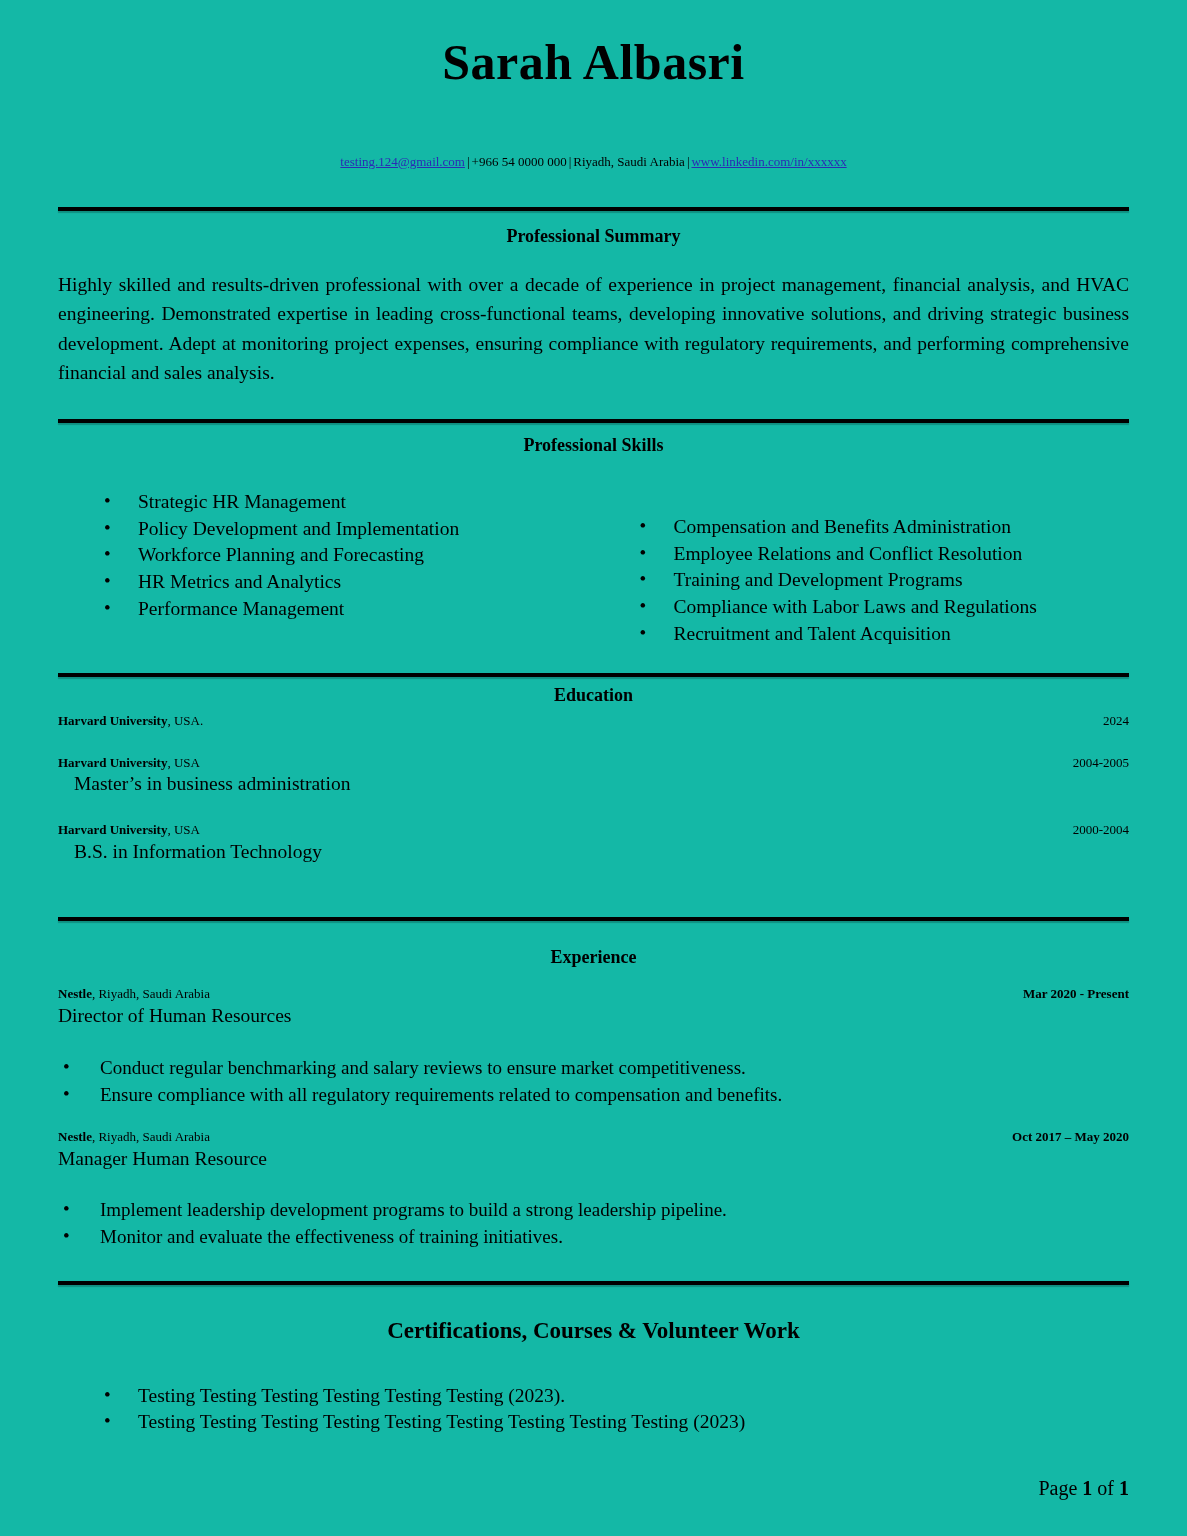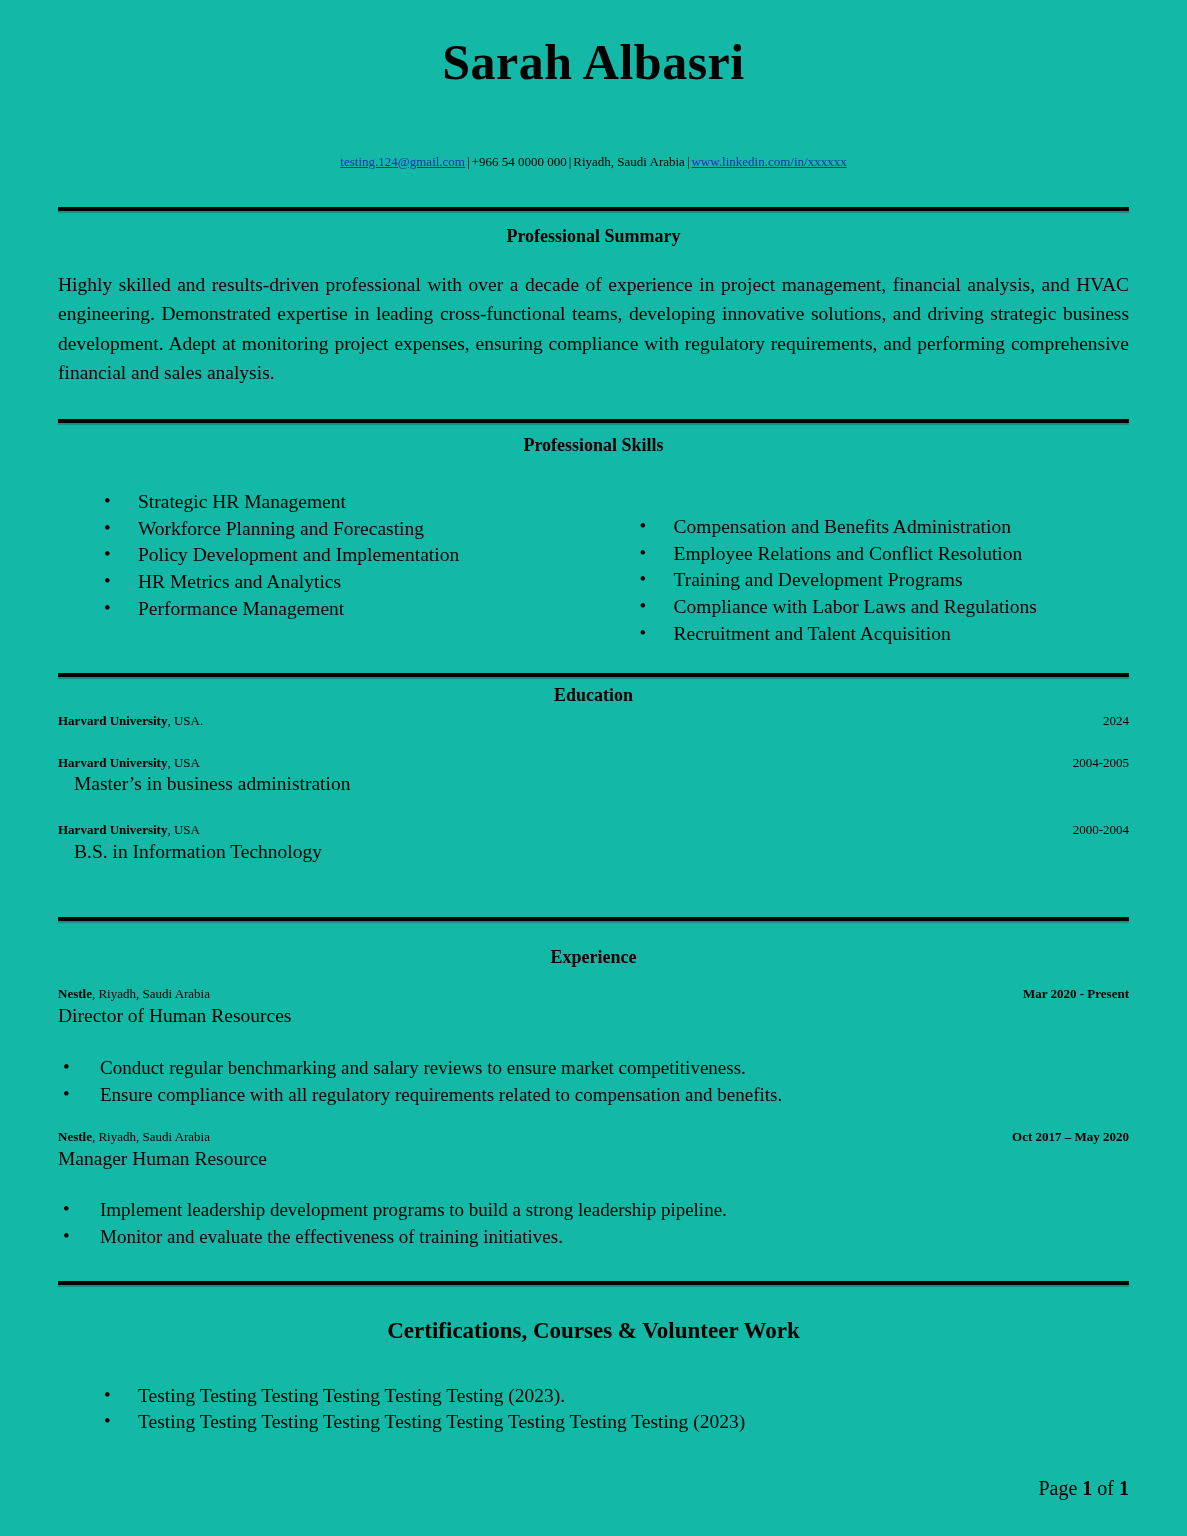--- a/index.html
+++ b/index.html
@@ -165,22 +165,22 @@
   <h2 class="section-title" style="margin-top:14px">Professional Summary</h2>
   <p class="summary" style="margin-top:22px">Highly skilled and results-driven professional with over a decade of experience in project management, financial analysis, and HVAC engineering. Demonstrated expertise in leading cross-functional teams, developing innovative solutions, and driving strategic business development. Adept at monitoring project expenses, ensuring compliance with regulatory requirements, and performing comprehensive financial and sales analysis.</p>
 
   <div class="rule" style="margin-top:31px"></div>
   <h2 class="section-title" style="margin-top:11px">Professional Skills</h2>
 
   <div class="skills-wrap" style="margin-top:32px">
     <div class="skills-col left">
       <ul class="bullets">
         <li>Strategic HR Management</li>
+        <li>Policy Development and Implementation</li>
         <li>Workforce Planning and Forecasting</li>
-        <li>Policy Development and Implementation</li>
         <li>HR Metrics and Analytics</li>
         <li>Performance Management</li>
       </ul>
     </div>
     <div class="skills-col right">
       <ul class="bullets">
         <li>Compensation and Benefits Administration</li>
         <li>Employee Relations and Conflict Resolution</li>
         <li>Training and Development Programs</li>
         <li>Compliance with Labor Laws and Regulations</li>

